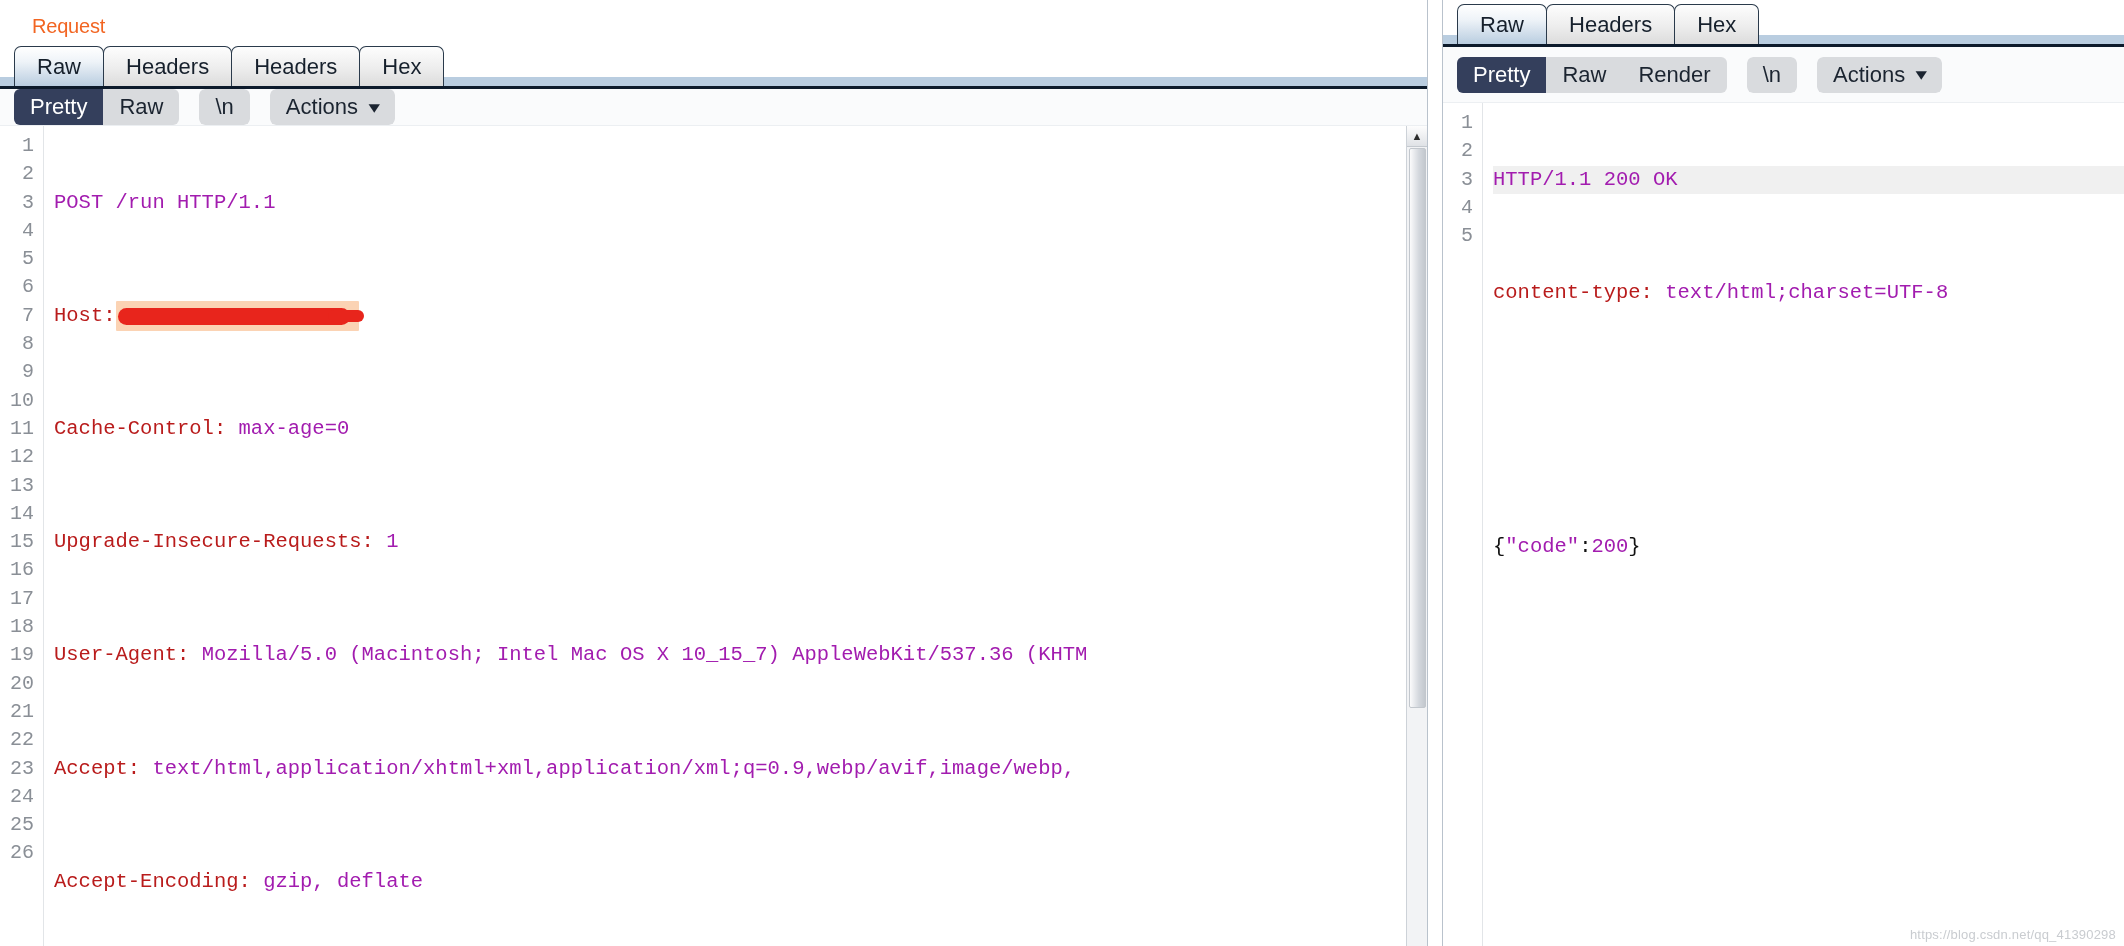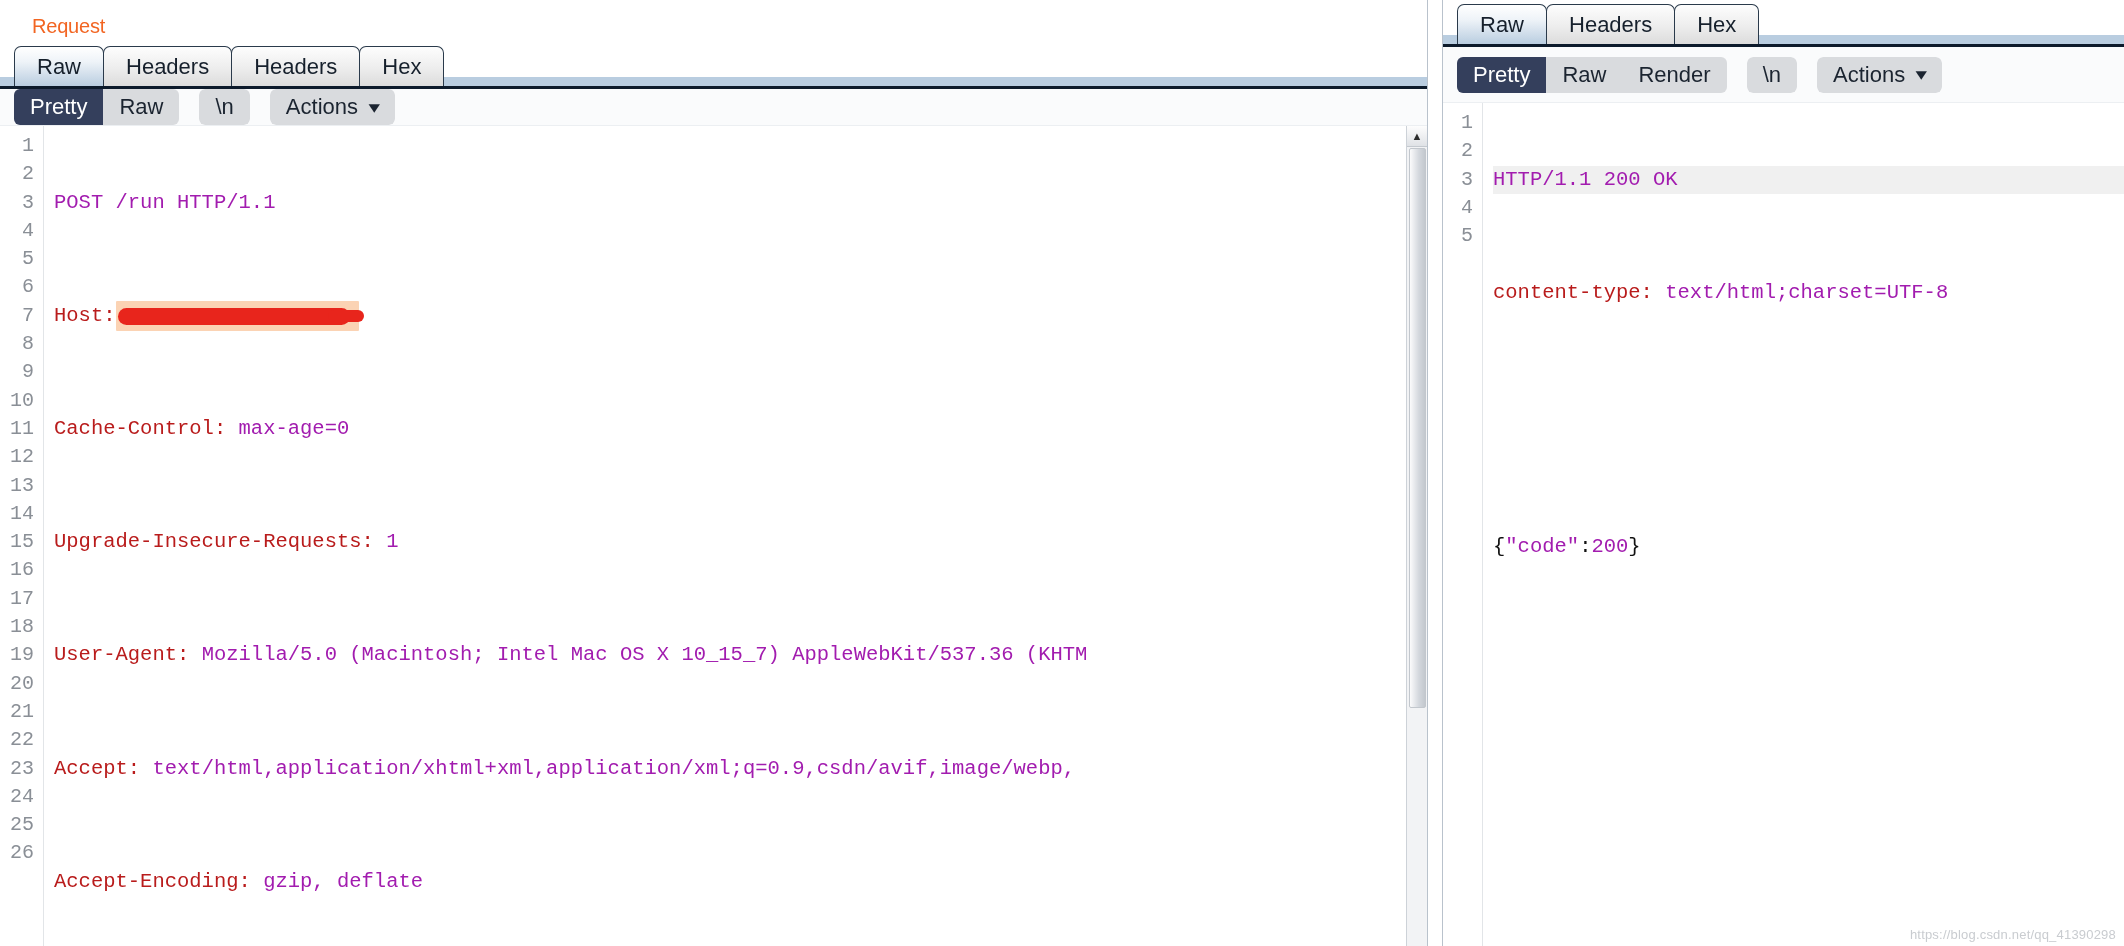--- a/index.html
+++ b/index.html
@@ -298,21 +298,21 @@
         <span class="ln"><span class="plain">POST /run HTTP/1.1</span></span>
 
         <span class="ln"><span class="hdr">Host:</span><span class="redact-wrap"><span class="redact-bg"></span><span class="redact-ghost">&nbsp;&nbsp;&nbsp;10.200.63&nbsp;&nbsp;&nbsp;&nbsp;&nbsp;&nbsp;</span><span class="redact-bar"></span><span class="redact-tail"></span></span></span>
 
         <span class="ln"><span class="hdr">Cache-Control:</span><span class="plain"> max-age=0</span></span>
 
         <span class="ln"><span class="hdr">Upgrade-Insecure-Requests:</span><span class="plain"> 1</span></span>
 
         <span class="ln"><span class="hdr">User-Agent:</span><span class="plain"> Mozilla/5.0 (Macintosh; Intel Mac OS X 10_15_7) AppleWebKit/537.36 (KHTM</span></span>
 
-        <span class="ln"><span class="hdr">Accept:</span><span class="plain"> text/html,application/xhtml+xml,application/xml;q=0.9,csdn/avif,image/webp,</span></span>
+        <span class="ln"><span class="hdr">Accept:</span><span class="plain"> text/html,application/xhtml+xml,application/xml;q=0.9,webp/avif,image/webp,</span></span>
 
         <span class="ln"><span class="hdr">Accept-Encoding:</span><span class="plain"> gzip, deflate</span></span>
 
         
 
         
 
         
 
         

